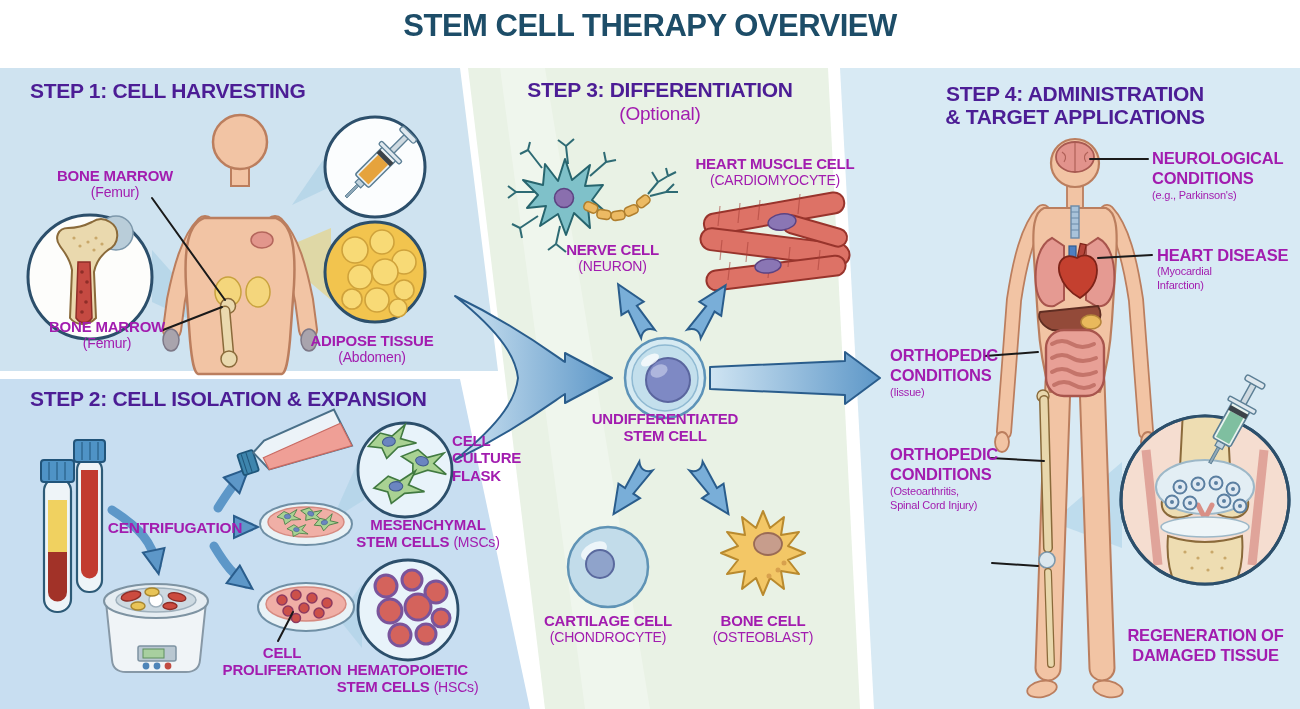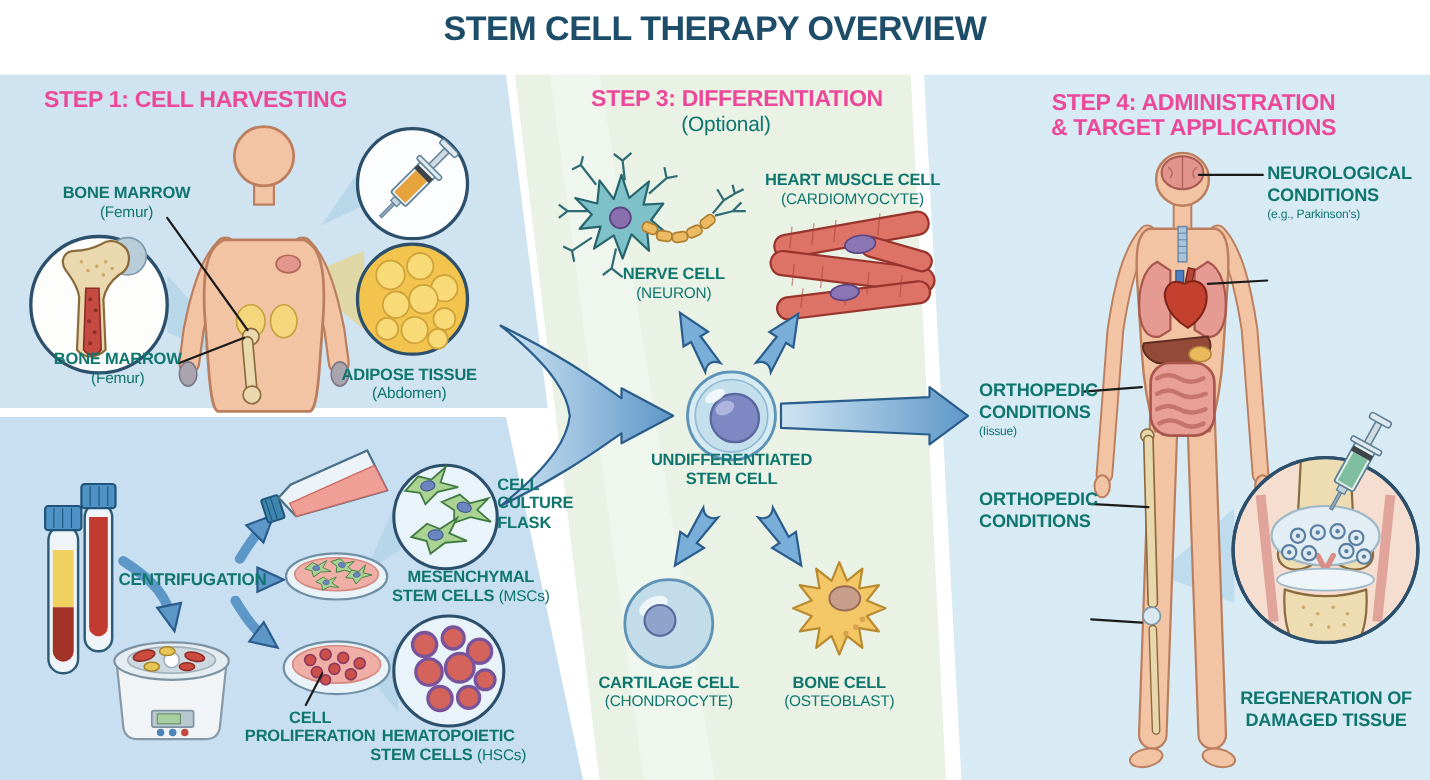--- a/index.html
+++ b/index.html
@@ -2,22 +2,22 @@
 <html><head>
 <meta charset="utf-8">
 <style>
   html,body{margin:0;padding:0;background:#ffffff;}
   #stage{position:relative;width:1300px;height:709px;background:#ffffff;overflow:hidden;
          font-family:"Liberation Sans",sans-serif;}
   #art{position:absolute;left:0;top:0;}
   .title{position:absolute;left:0;top:8px;width:1300px;text-align:center;
          font-size:31px;font-weight:700;letter-spacing:-0.5px;color:#1d4d68;}
   .stephead{position:absolute;font-weight:700;font-size:21px;letter-spacing:-0.3px;
-            color:#ec4899;white-space:pre-line;line-height:1.08;margin-left:10px;}
-  .label{position:absolute;color:#0f766e;line-height:1.16;letter-spacing:-0.2px;font-size:15px;}
+            color:#4c1d95;white-space:pre-line;line-height:1.08;}
+  .label{position:absolute;color:#a21caf;line-height:1.16;letter-spacing:-0.2px;font-size:15px;}
   .ctr{text-align:center;}
   .b{font-weight:700;white-space:pre-line;}
   .sub{font-weight:400;white-space:pre-line;font-size:14px;}
   .sub-block{display:block;}
   .sub-inline{display:inline;margin-left:4px;}
   .lg{font-size:16.5px;line-height:1.24;}
   .lg .sub{font-size:11px;}
 </style>
 </head>
 <body>
@@ -436,20 +436,21 @@
       <line x1="985" y1="356" x2="1038" y2="352"></line>
       <line x1="990" y1="458" x2="1044" y2="461"></line>
       <line x1="992" y1="563" x2="1038" y2="566"></line>
     </g>
   </g>
 </svg>
 
 <div class="title">STEM CELL THERAPY OVERVIEW</div>
 
 <div class="stephead" style="left:30px;top:80px;">STEP 1: CELL HARVESTING</div>
+<div class="stephead" style="left:30px;top:388px;">STEP 2: CELL ISOLATION &amp; EXPANSION</div>
 <div class="stephead ctr" style="left:505px;top:79px;width:310px;text-align:center;">STEP 3: DIFFERENTIATION</div>
 <div class="label ctr" style="left:505px;top:103px;width:310px;font-size:19px;">
   <span class="sub" style="font-size:19px;">(Optional)</span>
 </div>
 <div class="stephead ctr" style="left:930px;top:83px;width:290px;text-align:center;">STEP 4: ADMINISTRATION
 &amp; TARGET APPLICATIONS</div>
 
 <div class="label ctr" style="left:30px;top:167px;width:170px;">
   <span class="b">BONE MARROW</span>
   <span class="sub sub-block">(Femur)</span>
@@ -503,27 +504,34 @@
 <div class="label ctr" style="left:685px;top:612px;width:156px;">
   <span class="b">BONE CELL</span>
   <span class="sub sub-block">(OSTEOBLAST)</span>
 </div>
 
 <div class="label lg" style="left:1152px;top:148px;width:148px;">
   <span class="b">NEUROLOGICAL
 CONDITIONS</span>
   <span class="sub sub-block">(e.g., Parkinson's)</span>
 </div>
+<div class="label lg" style="left:1157px;top:245px;width:140px;">
+  <span class="b">HEART DISEASE</span>
+  <span class="sub sub-block">(Myocardial
+Infarction)</span>
+</div>
 <div class="label lg" style="left:890px;top:345px;width:135px;">
   <span class="b">ORTHOPEDIC
 CONDITIONS</span>
   <span class="sub sub-block">(Iissue)</span>
 </div>
 <div class="label lg" style="left:890px;top:444px;width:150px;">
   <span class="b">ORTHOPEDIC
 CONDITIONS</span>
+  <span class="sub sub-block">(Osteoarthritis,
+Spinal Cord Injury)</span>
 </div>
 <div class="label lg ctr" style="left:1118px;top:586px;width:175px;margin-top:39px;">
   <span class="b">REGENERATION OF
 DAMAGED TISSUE</span>
 </div>
 
 </div>
 
 </body></html>

